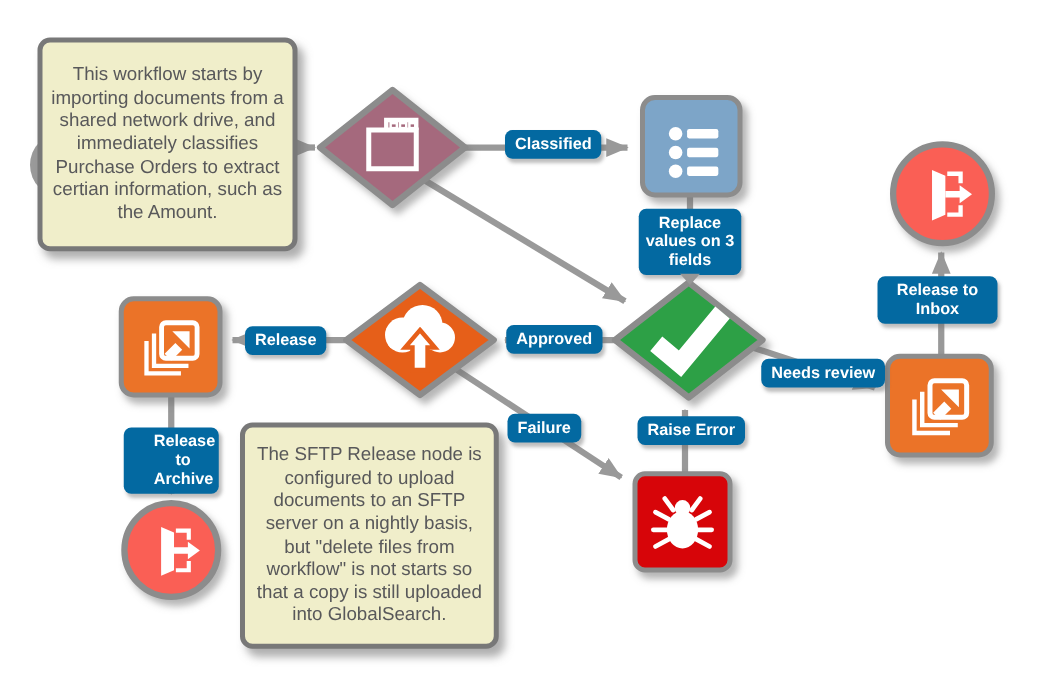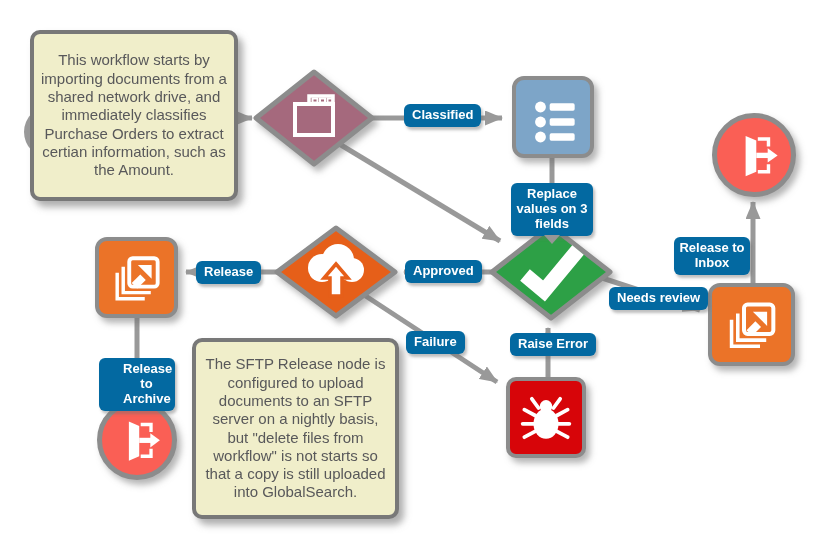--- a/index.html
+++ b/index.html
@@ -11,21 +11,21 @@
   .note{position:absolute;background:#f0eeca;border:4px solid #787878;border-radius:10px;
         color:#58585a;font-weight:normal;font-size:15px;line-height:1.22;text-align:center;
         padding:6px;box-shadow:5px 6px 7px rgba(110,110,110,.55);z-index:2;box-sizing:border-box;
         display:flex;align-items:center;justify-content:center;}
   .note1{left:30px;top:30px;width:208px;height:171px;}
   .note2{left:192px;top:338px;width:207px;height:181px;}
   .pill{position:absolute;background:#0369a1;color:#fff;font-weight:bold;font-size:13px;
         line-height:1.15;text-align:center;padding:4px 8px;border-radius:6px;
         box-shadow:2px 3px 3px rgba(110,110,110,.45);z-index:4;white-space:nowrap;
         box-sizing:border-box;}
-  .pill.wrap{white-space:normal;padding:4px 5px;margin-top:16px;}
+  .pill.wrap{white-space:normal;padding:4px 5px;}
   .tail::after{content:"";position:absolute;left:50%;bottom:-8px;margin-left:-8px;
         border-left:8px solid transparent;border-right:8px solid transparent;
         border-top:9px solid #969696;}
   .dia{position:absolute;z-index:3;filter:drop-shadow(4px 5px 3px rgba(110,110,110,.5));}
   .sq{position:absolute;border:4px solid #8c8c8c;border-radius:12px;z-index:3;
       box-shadow:4px 5px 6px rgba(110,110,110,.5);display:flex;align-items:center;
       justify-content:center;box-sizing:border-box;}
   .sq-blue{left:512px;top:76px;width:82px;height:82px;background:#7da5c8;}
   .sq-orange-left{left:95px;top:237px;width:83px;height:81px;background:#eb7328;}
   .sq-orange-right{left:708px;top:283px;width:87px;height:83px;background:#eb7328;}
@@ -176,16 +176,16 @@
     </svg>
   </div>
 
   <div class="pill" style="left:404px;top:104px;">Classified</div>
   <div class="pill wrap tail" style="left:511px;top:167px;width:82px;">Replace values on 3 fields</div>
   <div class="pill" style="left:405px;top:260px;">Approved</div>
   <div class="pill" style="left:196px;top:261px;">Release</div>
   <div class="pill" style="left:406px;top:331px;">Failure</div>
   <div class="pill" style="left:510px;top:333px;">Raise Error</div>
   <div class="pill" style="left:586px;top:287px;margin-left:23px;">Needs review</div>
-  <div class="pill wrap" style="left:674px;top:221px;width:76px;">Release to Inbox</div>
+  <div class="pill wrap" style="left:702px;top:221px;width:96px;">Release to Inbox</div>
   <div class="pill wrap" style="left:99px;top:342px;width:76px;padding-left:24px;">Release to Archive</div>
 
 </div>
 
 </body></html>

